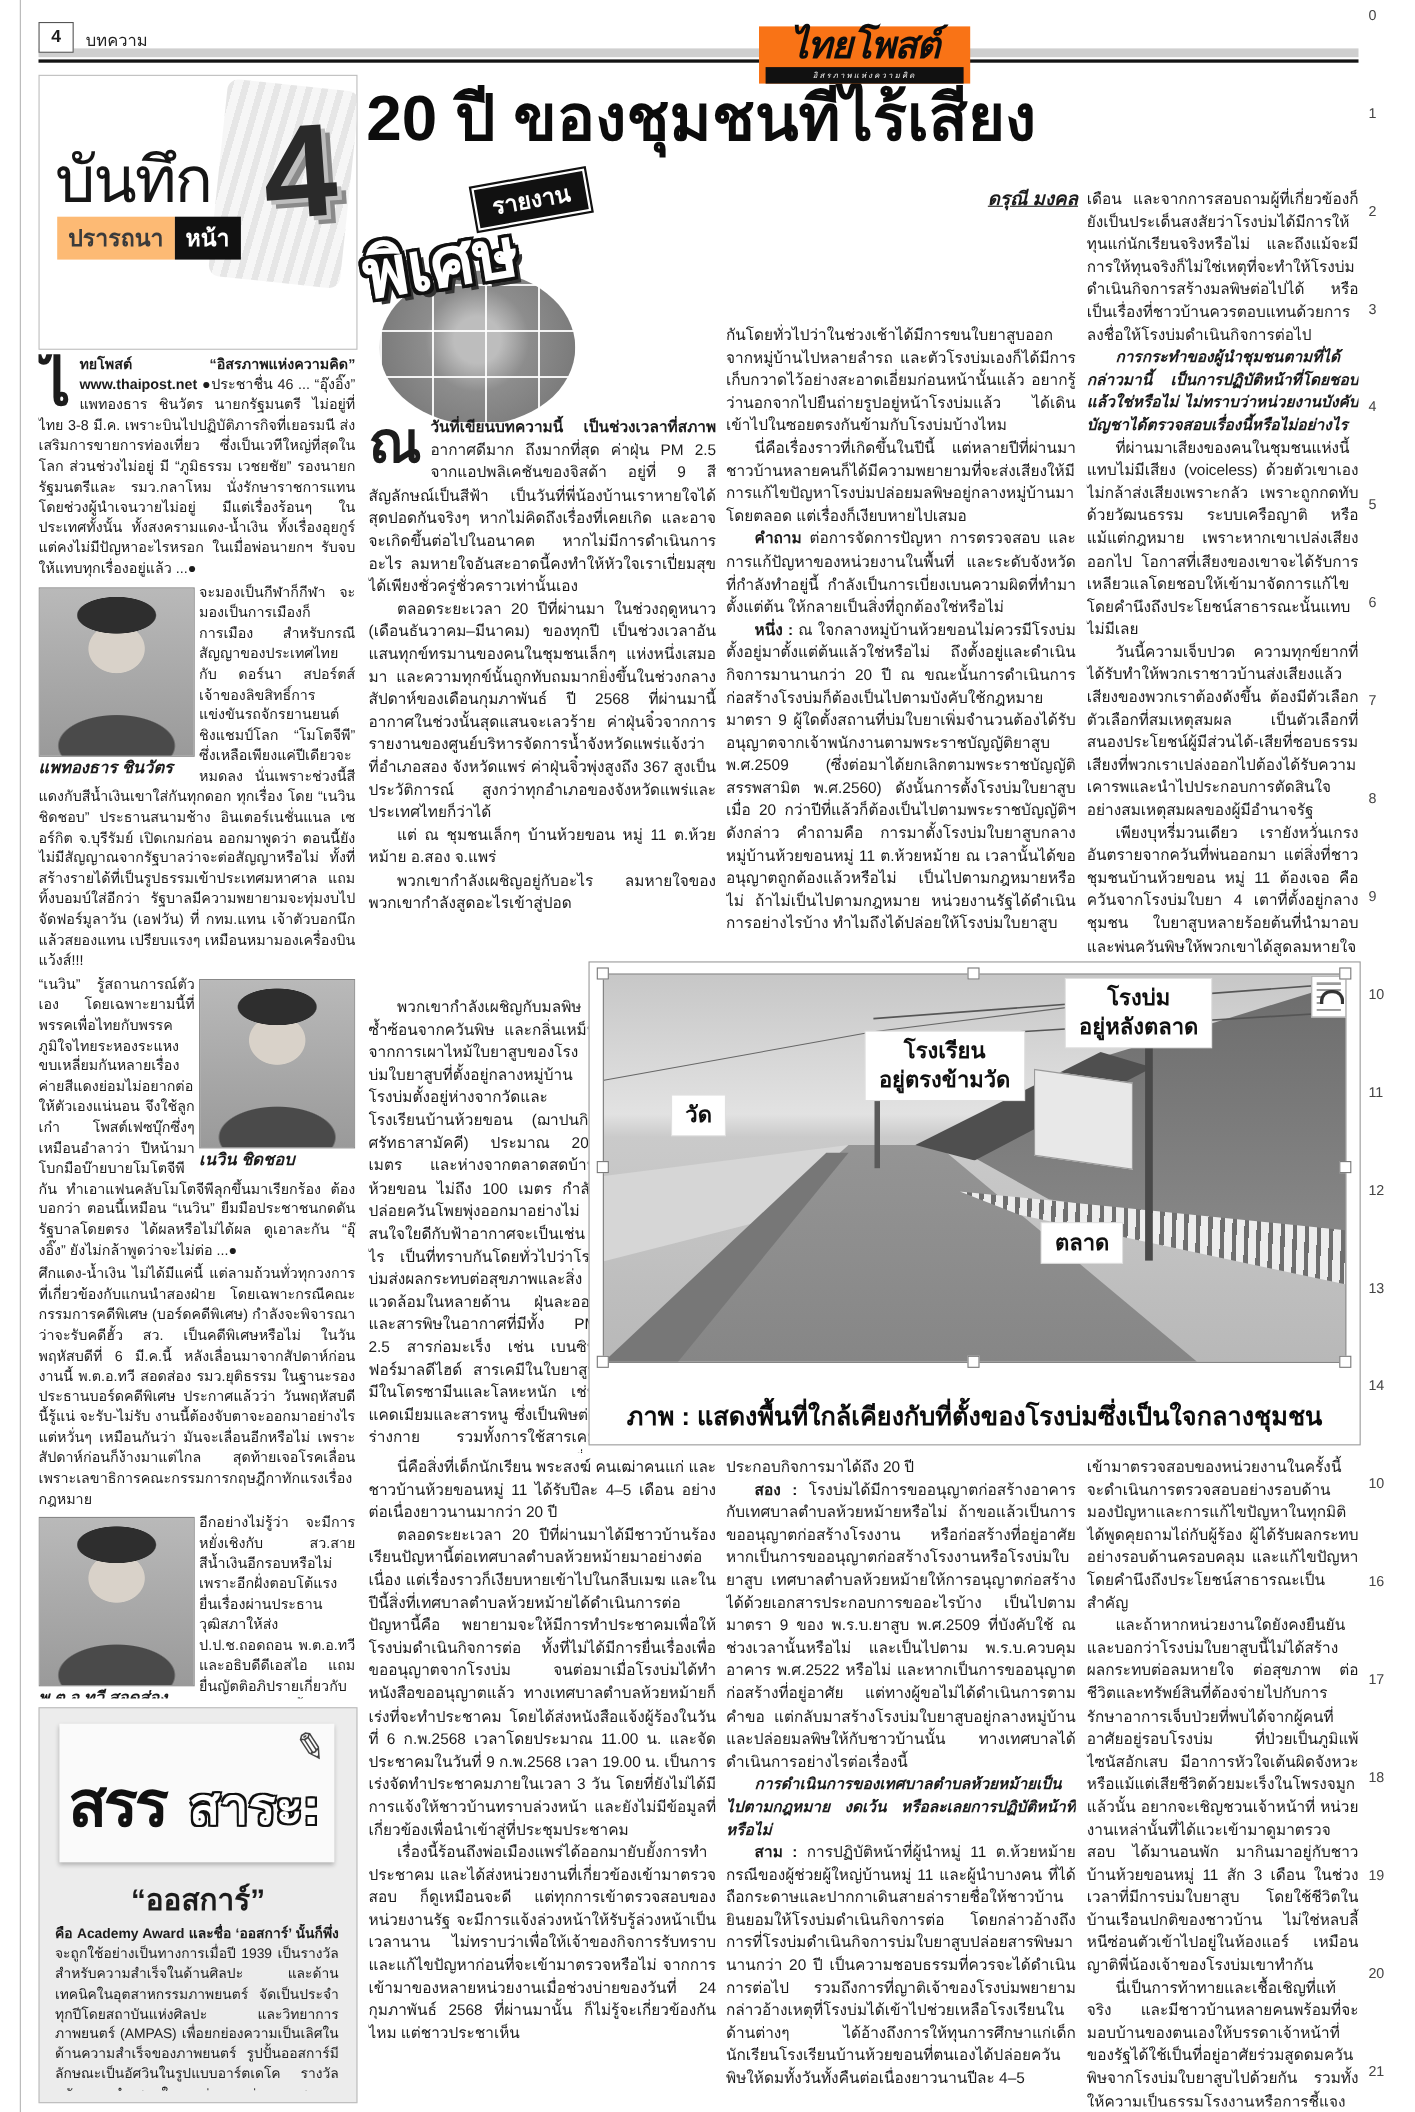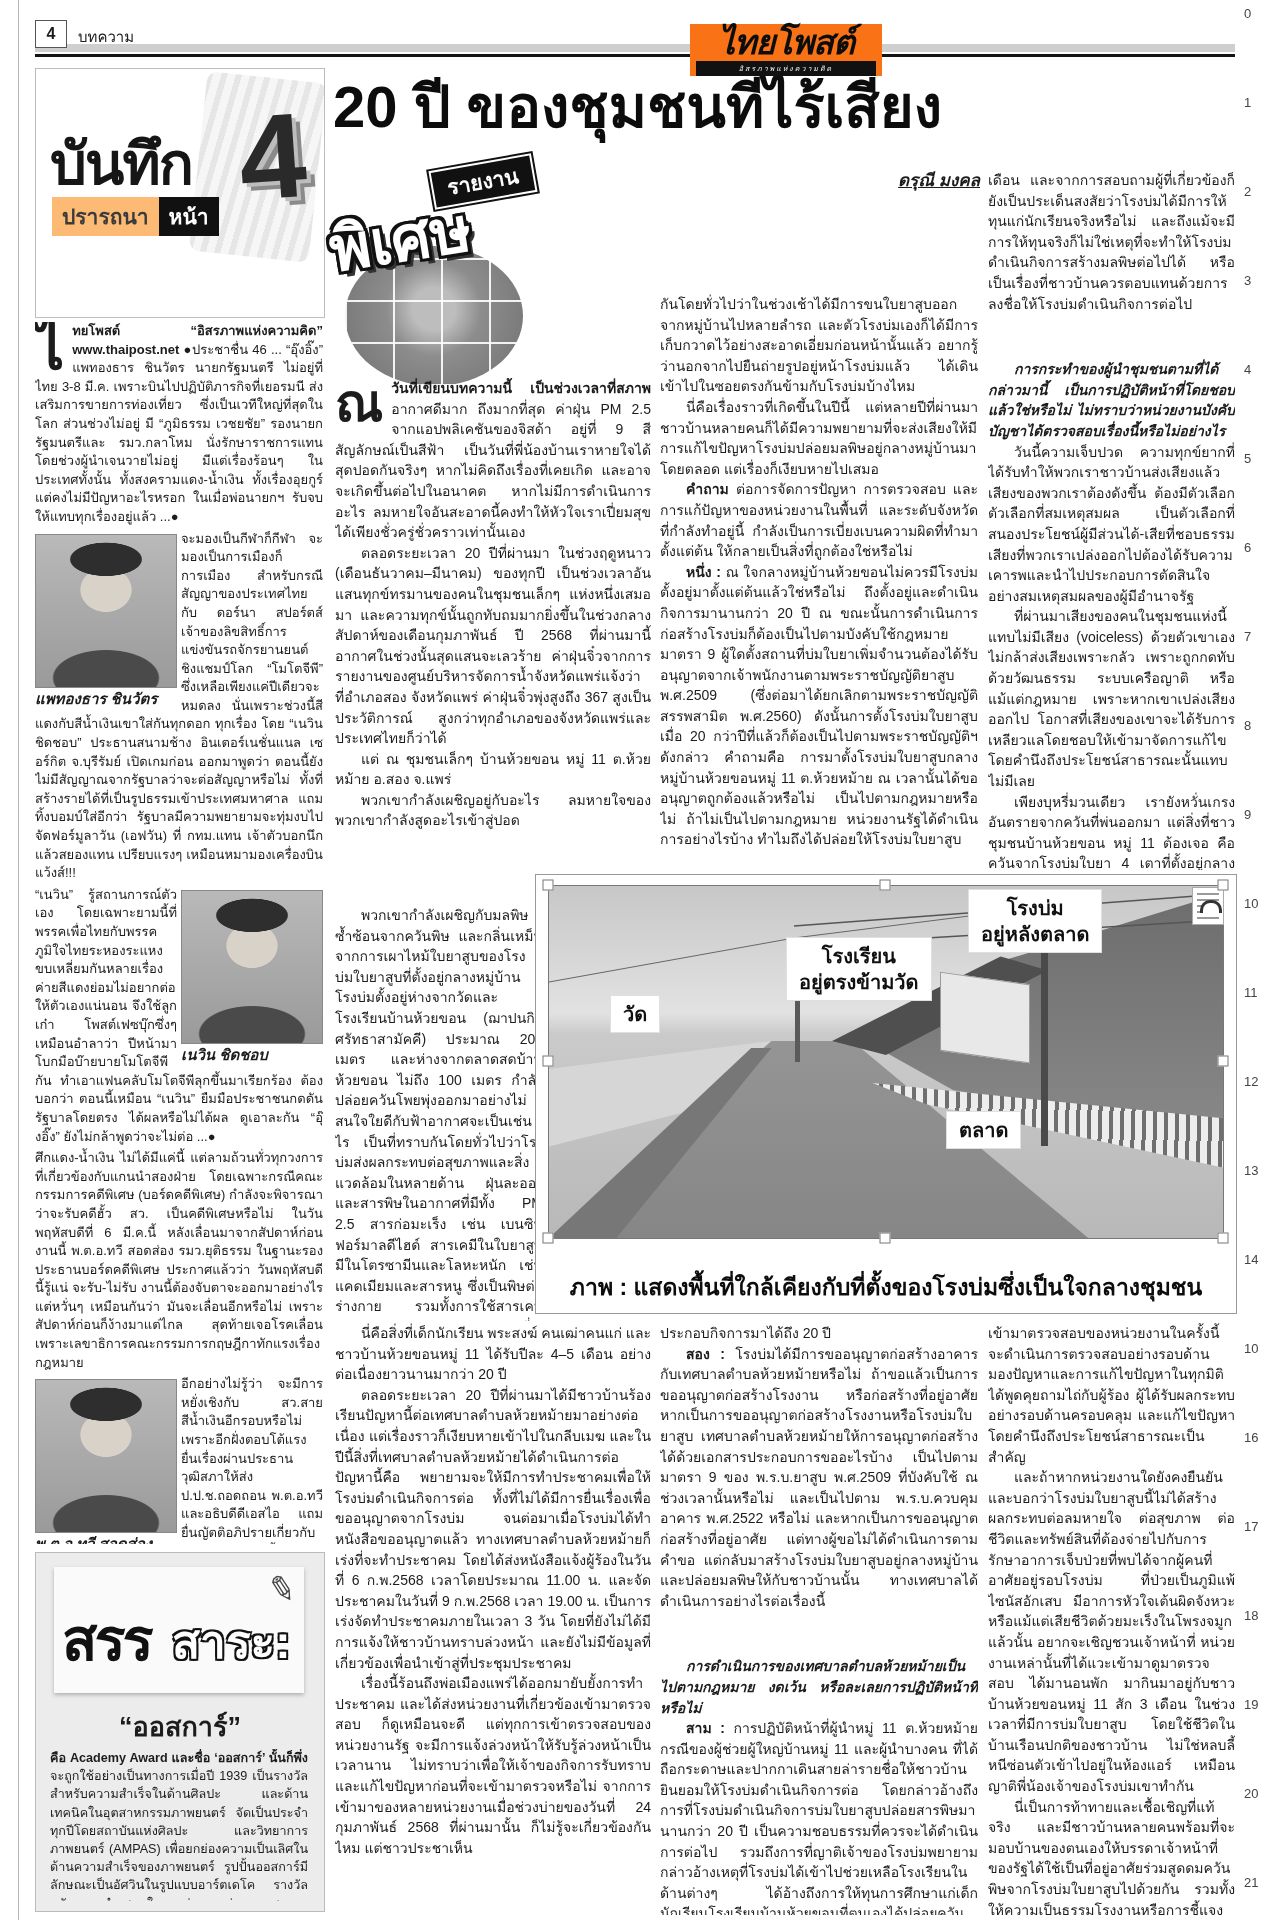--- a/index.html
+++ b/index.html
@@ -29,21 +29,21 @@
   #badge .ribbon{position:absolute;right:-2px;top:16px;background:#111;color:#fff;font-size:21px;
       font-weight:bold;padding:1px 14px;transform:rotate(-10deg);border:2px solid #fff;box-shadow:0 0 0 2px #111;z-index:3;}
   #badge .big{position:absolute;left:-4px;top:44px;font-size:62px;font-weight:900;color:#fff;transform:rotate(-9deg);z-index:2;
       text-shadow:-3px -3px 0 #111,3px -3px 0 #111,-3px 3px 0 #111,3px 3px 0 #111,0 -3px 0 #111,0 3px 0 #111,-3px 0 0 #111,3px 0 0 #111,5px 6px 0 #333;}
   #badge .collage{position:absolute;left:12px;top:100px;width:178px;height:140px;border-radius:50%;
       background-image:repeating-linear-gradient(0deg,rgba(255,255,255,.9) 0 2px,transparent 2px 42px),
                        repeating-linear-gradient(90deg,rgba(255,255,255,.9) 0 2px,transparent 2px 48px),
                        radial-gradient(circle at 50% 45%,#bdbdbd 0 18%,#8d8d8d 40%,#6f6f6f 100%);}
   
   #note-logo{left:35px;top:68px;width:288px;height:248px;border:1px solid #bdbdbd;background:#fff;overflow:hidden;}
-  #note-logo .w1{position:absolute;left:14px;top:48px;font-size:58px;font-weight:700;color:#161616;letter-spacing:-2px;}
+  #note-logo .w1{position:absolute;left:14px;top:48px;font-size:58px;font-weight:400;color:#161616;letter-spacing:-2px;}
   #note-logo .row{position:absolute;left:16px;top:128px;display:flex;}
   #note-logo .w2{background:#fdba74;color:#3b3b3b;font-weight:bold;font-size:21px;padding:3px 10px;}
   #note-logo .w3{background:#111;color:#fff;font-weight:bold;font-size:21px;padding:3px 10px;}
   #note-logo .numpad{position:absolute;right:6px;top:8px;width:120px;height:180px;
       background:repeating-linear-gradient(100deg,#e6e6e6 0 6px,#f6f6f6 6px 14px);border-radius:10px;transform:rotate(6deg);}
   #note-logo .num{position:absolute;right:18px;top:18px;font-size:120px;font-weight:900;color:#2a2a2a;transform:rotate(-4deg);
       text-shadow:4px 4px 0 #bdbdbd,8px 8px 0 #8a8a8a;}
   #note-col{left:35px;top:322px;width:288px;height:1222px;overflow:hidden;font-size:13px;line-height:18.6px;text-align:justify;}
   #note-col p{margin:0 0 3px 0;}
   .dropcap{float:left;font-size:58px;line-height:50px;font-weight:700;margin:2px 8px 0 0;}
@@ -63,21 +63,21 @@
   #sansara .l1{position:absolute;left:8px;top:26px;font-size:58px;font-weight:900;color:#111;letter-spacing:-3px;}
   #sansara .l2{position:absolute;left:118px;top:38px;font-size:46px;font-weight:900;color:#fff;
       text-shadow:-2px -2px 0 #111,2px -2px 0 #111,-2px 2px 0 #111,2px 2px 0 #111,0 2px 0 #111,0 -2px 0 #111;}
   #sansara .pencil{position:absolute;right:8px;top:2px;font-size:34px;transform:rotate(12deg);color:#444;}
   #sansara .title{position:absolute;left:0;top:152px;width:100%;text-align:center;font-size:27px;font-weight:800;}
   #sansara .body{position:absolute;left:14px;top:196px;width:258px;height:152px;font-size:12.6px;line-height:18.2px;text-align:justify;overflow:hidden;}
   
   .artcol{font-size:14px;line-height:20.6px;text-align:justify;overflow:hidden;}
   .artcol p{margin:0;text-indent:26px;}
   .artcol p.noind{text-indent:0;}
-  .artcol p.bi{font-weight:bold;font-style:italic;margin-top:45px;}
+  .artcol p.bi{font-weight:bold;font-style:italic;}
   .dropcap2{float:left;font-size:52px;line-height:44px;font-weight:900;margin:3px 8px 0 0;text-indent:0;}
   #col1a{left:335px;top:378px;width:316px;height:527px;}
   #col1b{left:335px;top:905px;width:208px;height:416px;}
   #col2a{left:660px;top:294px;width:318px;height:574px;}
   #col3a{left:988px;top:170px;width:247px;height:700px;}
   #col1c{left:335px;top:1323px;width:316px;height:592px;}
   #col2b{left:660px;top:1323px;width:318px;height:592px;}
   #col3b{left:988px;top:1323px;width:247px;height:592px;}
   
   #figure{left:535px;top:874px;width:700px;height:438px;border:1px solid #999;background:#fff;}
@@ -219,22 +219,22 @@
   <div class="abs artcol" id="col2b">
     <p class="noind">ประกอบกิจการมาได้ถึง 20 ปี</p>
     <p><b class="lead">สอง :</b><span> โรงบ่มได้มีการขออนุญาตก่อสร้างอาคารกับเทศบาลตำบลห้วยหม้ายหรือไม่ ถ้าขอแล้วเป็นการขออนุญาตก่อสร้างโรงงาน หรือก่อสร้างที่อยู่อาศัย หากเป็นการขออนุญาตก่อสร้างโรงงานหรือโรงบ่มใบยาสูบ เทศบาลตำบลห้วยหม้ายให้การอนุญาตก่อสร้างได้ด้วยเอกสารประกอบการขออะไรบ้าง เป็นไปตามมาตรา 9 ของ พ.ร.บ.ยาสูบ พ.ศ.2509 ที่บังคับใช้ ณ ช่วงเวลานั้นหรือไม่ และเป็นไปตาม พ.ร.บ.ควบคุมอาคาร พ.ศ.2522 หรือไม่ และหากเป็นการขออนุญาตก่อสร้างที่อยู่อาศัย แต่ทางผู้ขอไม่ได้ดำเนินการตามคำขอ แต่กลับมาสร้างโรงบ่มใบยาสูบอยู่กลางหมู่บ้านและปล่อยมลพิษให้กับชาวบ้านนั้น ทางเทศบาลได้ดำเนินการอย่างไรต่อเรื่องนี้</span></p>
     <p class="bi">การดำเนินการของเทศบาลตำบลห้วยหม้ายเป็นไปตามกฎหมาย งดเว้น หรือละเลยการปฏิบัติหน้าที่หรือไม่</p>
     <p><b class="lead">สาม :</b><span> การปฏิบัติหน้าที่ผู้นำหมู่ 11 ต.ห้วยหม้าย กรณีของผู้ช่วยผู้ใหญ่บ้านหมู่ 11 และผู้นำบางคน ที่ได้ถือกระดาษและปากกาเดินสายล่ารายชื่อให้ชาวบ้านยินยอมให้โรงบ่มดำเนินกิจการต่อ โดยกล่าวอ้างถึงการที่โรงบ่มดำเนินกิจการบ่มใบยาสูบปล่อยสารพิษมานานกว่า 20 ปี เป็นความชอบธรรมที่ควรจะได้ดำเนินการต่อไป รวมถึงการที่ญาติเจ้าของโรงบ่มพยายามกล่าวอ้างเหตุที่โรงบ่มได้เข้าไปช่วยเหลือโรงเรียนในด้านต่างๆ ได้อ้างถึงการให้ทุนการศึกษาแก่เด็กนักเรียนโรงเรียนบ้านห้วยขอนที่ตนเองได้ปล่อยควันพิษให้ดมทั้งวันทั้งคืนต่อเนื่องยาวนานปีละ 4–5</span></p>
   </div>
 
   <div class="abs artcol" id="col3a">
     <p class="noind">เดือน และจากการสอบถามผู้ที่เกี่ยวข้องก็ยังเป็นประเด็นสงสัยว่าโรงบ่มได้มีการให้ทุนแก่นักเรียนจริงหรือไม่ และถึงแม้จะมีการให้ทุนจริงก็ไม่ใช่เหตุที่จะทำให้โรงบ่มดำเนินกิจการสร้างมลพิษต่อไปได้ หรือเป็นเรื่องที่ชาวบ้านควรตอบแทนด้วยการลงชื่อให้โรงบ่มดำเนินกิจการต่อไป</p>
     <p class="bi">การกระทำของผู้นำชุมชนตามที่ได้กล่าวมานี้ เป็นการปฏิบัติหน้าที่โดยชอบแล้วใช่หรือไม่ ไม่ทราบว่าหน่วยงานบังคับบัญชาได้ตรวจสอบเรื่องนี้หรือไม่อย่างไร</p>
+    <p>ที่ผ่านมาเสียงของคนในชุมชนแห่งนี้แทบไม่มีเสียง (voiceless) ด้วยตัวเขาเองไม่กล้าส่งเสียงเพราะกลัว เพราะถูกกดทับด้วยวัฒนธรรม ระบบเครือญาติ หรือแม้แต่กฎหมาย เพราะหากเขาเปล่งเสียงออกไป โอกาสที่เสียงของเขาจะได้รับการเหลียวแลโดยชอบให้เข้ามาจัดการแก้ไขโดยคำนึงถึงประโยชน์สาธารณะนั้นแทบไม่มีเลย</p>
     <p>วันนี้ความเจ็บปวด ความทุกข์ยากที่ได้รับทำให้พวกเราชาวบ้านส่งเสียงแล้ว เสียงของพวกเราต้องดังขึ้น ต้องมีตัวเลือก ตัวเลือกที่สมเหตุสมผล เป็นตัวเลือกที่สนองประโยชน์ผู้มีส่วนได้-เสียที่ชอบธรรม เสียงที่พวกเราเปล่งออกไปต้องได้รับความเคารพและนำไปประกอบการตัดสินใจอย่างสมเหตุสมผลของผู้มีอำนาจรัฐ</p>
-    <p>ที่ผ่านมาเสียงของคนในชุมชนแห่งนี้แทบไม่มีเสียง (voiceless) ด้วยตัวเขาเองไม่กล้าส่งเสียงเพราะกลัว เพราะถูกกดทับด้วยวัฒนธรรม ระบบเครือญาติ หรือแม้แต่กฎหมาย เพราะหากเขาเปล่งเสียงออกไป โอกาสที่เสียงของเขาจะได้รับการเหลียวแลโดยชอบให้เข้ามาจัดการแก้ไขโดยคำนึงถึงประโยชน์สาธารณะนั้นแทบไม่มีเลย</p>
     <p>เพียงบุหรี่มวนเดียว เรายังหวั่นเกรงอันตรายจากควันที่พ่นออกมา แต่สิ่งที่ชาวชุมชนบ้านห้วยขอน หมู่ 11 ต้องเจอ คือควันจากโรงบ่มใบยา 4 เตาที่ตั้งอยู่กลางชุมชน ใบยาสูบหลายร้อยต้นที่นำมาอบและพ่นควันพิษให้พวกเขาได้สูดลมหายใจเข้าปอดทุกปี ปีละ 4–5 เดือนอย่างไม่อาจหลีกลี้หนีไปไหนได้</p>
 
   </div>
   <div class="abs artcol" id="col3b">
     <p class="noind">เข้ามาตรวจสอบของหน่วยงานในครั้งนี้จะดำเนินการตรวจสอบอย่างรอบด้าน มองปัญหาและการแก้ไขปัญหาในทุกมิติ ได้พูดคุยถามไถ่กับผู้ร้อง ผู้ได้รับผลกระทบอย่างรอบด้านครอบคลุม และแก้ไขปัญหาโดยคำนึงถึงประโยชน์สาธารณะเป็นสำคัญ</p>
     <p>และถ้าหากหน่วยงานใดยังคงยืนยันและบอกว่าโรงบ่มใบยาสูบนี้ไม่ได้สร้างผลกระทบต่อลมหายใจ ต่อสุขภาพ ต่อชีวิตและทรัพย์สินที่ต้องจ่ายไปกับการรักษาอาการเจ็บป่วยที่พบได้จากผู้คนที่อาศัยอยู่รอบโรงบ่ม ที่ป่วยเป็นภูมิแพ้ ไซนัสอักเสบ มีอาการหัวใจเต้นผิดจังหวะ หรือแม้แต่เสียชีวิตด้วยมะเร็งในโพรงจมูกแล้วนั้น อยากจะเชิญชวนเจ้าหน้าที่ หน่วยงานเหล่านั้นที่ได้แวะเข้ามาดูมาตรวจสอบ ได้มานอนพัก มากินมาอยู่กับชาวบ้านห้วยขอนหมู่ 11 สัก 3 เดือน ในช่วงเวลาที่มีการบ่มใบยาสูบ โดยใช้ชีวิตในบ้านเรือนปกติของชาวบ้าน ไม่ใช่หลบลี้หนีซ่อนตัวเข้าไปอยู่ในห้องแอร์ เหมือนญาติพี่น้องเจ้าของโรงบ่มเขาทำกัน</p>
     <p>นี่เป็นการท้าทายและเชื้อเชิญที่แท้จริง และมีชาวบ้านหลายคนพร้อมที่จะมอบบ้านของตนเองให้บรรดาเจ้าหน้าที่ของรัฐได้ใช้เป็นที่อยู่อาศัยร่วมสูดดมควันพิษจากโรงบ่มใบยาสูบไปด้วยกัน รวมทั้งให้ความเป็นธรรมโรงงานหรือการชี้แจงข้อมูลต่อสาธารณะด้วยว่า เป็นความจริงที่เกิดขึ้นในพื้นที่ อย่างที่ประชาชนได้ร่วมกันส่งเสียง บอกกล่าวปัญหาออกมาหรือไม่ เพื่อดำเนินการแก้ไขปัญหาความเดือดร้อนโดยได้รับความร่วมมือจากทุกฝ่าย ทุกฝั่ง อย่างเป็นรูปธรรม.</p>
   </div>
 
   <div class="abs" id="figure">

